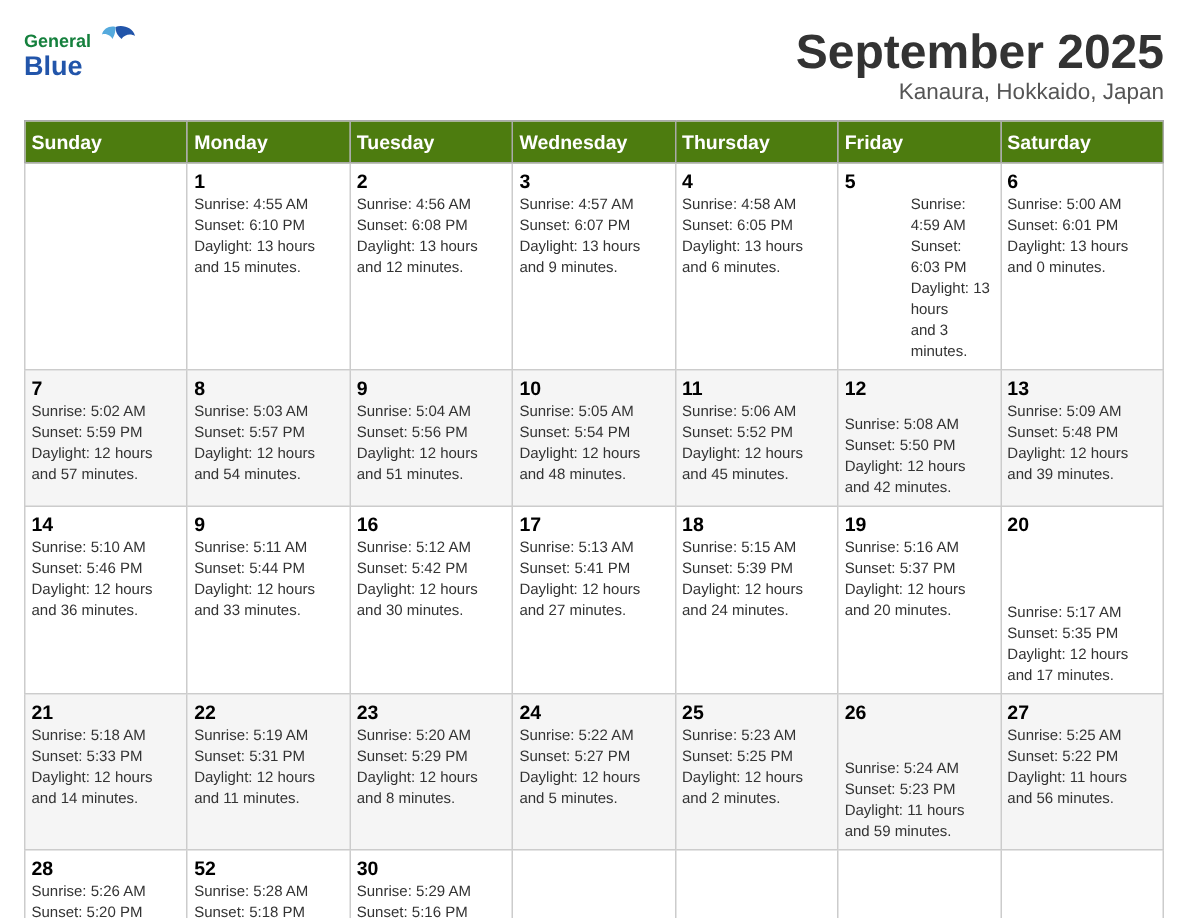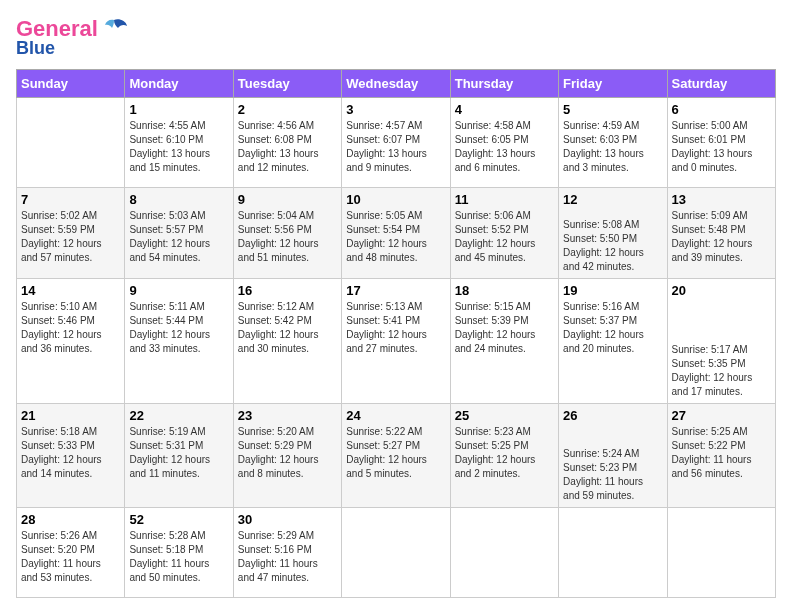--- a/index.html
+++ b/index.html
@@ -31,21 +31,21 @@
     .location-title {
       font-size: 15px;
       color: #555;
     }
     table {
       width: 100%;
       border-collapse: collapse;
       font-size: 11px;
     }
     thead tr th {
-      background-color: #8b5cf6;
+      background-color: #4d7c0f;
       color: #fff;
       padding: 6px 4px;
       text-align: left;
       font-size: 13px;
       font-weight: bold;
       border: 1px solid #aaa;
     }
     tbody tr td {
       border: 1px solid #ccc;
       vertical-align: top;
@@ -75,28 +75,32 @@
       background: #f5f5f5;
     }
   </style>
 </head>
 <body>
 
 <div class="header">
   <div class="logo">
     <div style="display:flex;flex-direction:column;align-items:flex-start;">
       <div style="display:flex;align-items:center;">
-        <span style="font-size:22px;font-weight:bold;color:#ec4899;">General</span>
+        <span style="font-size:12px;font-weight:bold;color:#15803d;">General</span>
         <svg width="28" height="22" viewBox="0 0 28 22" style="margin-left:2px;">
           <path d="M14 2 C18 0, 26 2, 27 8 C24 6, 20 7, 18 10 C16 8, 14 6, 14 2Z" fill="#2255aa"></path>
           <path d="M14 2 C10 1, 6 3, 5 7 C8 6, 11 8, 12 10 C13 8, 14 6, 14 2Z" fill="#55aadd"></path>
         </svg>
       </div>
       <span style="font-size:18px;font-weight:bold;color:#2255aa;margin-top:-4px;text-align:right;">Blue</span>
     </div>
+  </div>
+  <div class="title-area">
+    <div class="month-title">September 2025</div>
+    <div class="location-title">Kanaura, Hokkaido, Japan</div>
   </div>
 </div>
 
 <table>
   <thead>
     <tr>
     <th>Sunday</th>
         <th>Monday</th>
         <th>Tuesday</th>
         <th>Wednesday</th>
@@ -131,21 +135,21 @@
         </td>
         <td>
           <span class="day-number">4</span>
           <div class="cell-info" style="white-space: pre-line;">Sunrise: 4:58 AM
 Sunset: 6:05 PM
 Daylight: 13 hours
 and 6 minutes.</div>
         </td>
         <td>
           <span class="day-number">5</span>
-          <div class="cell-info" style="white-space: pre-line;">Sunrise: 4:59 AM
+          <div class="cell-info" style="white-space: pre-line; margin-left: 44px;">Sunrise: 4:59 AM
 Sunset: 6:03 PM
 Daylight: 13 hours
 and 3 minutes.</div>
         </td>
         <td>
           <span class="day-number">6</span>
           <div class="cell-info" style="white-space: pre-line;">Sunrise: 5:00 AM
 Sunset: 6:01 PM
 Daylight: 13 hours
 and 0 minutes.</div>

